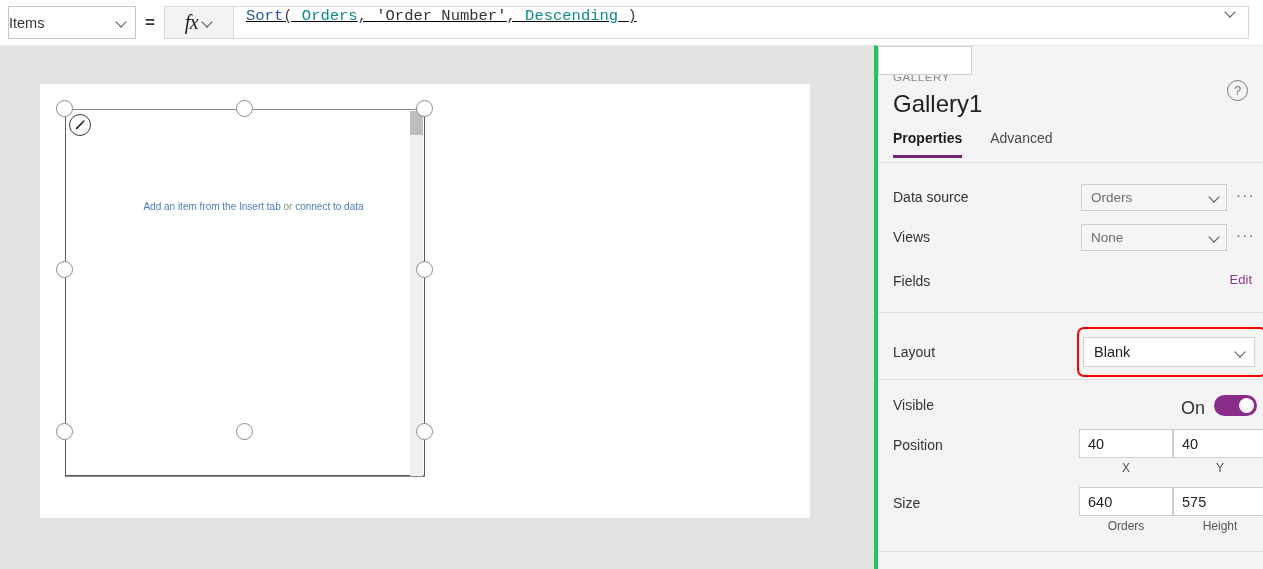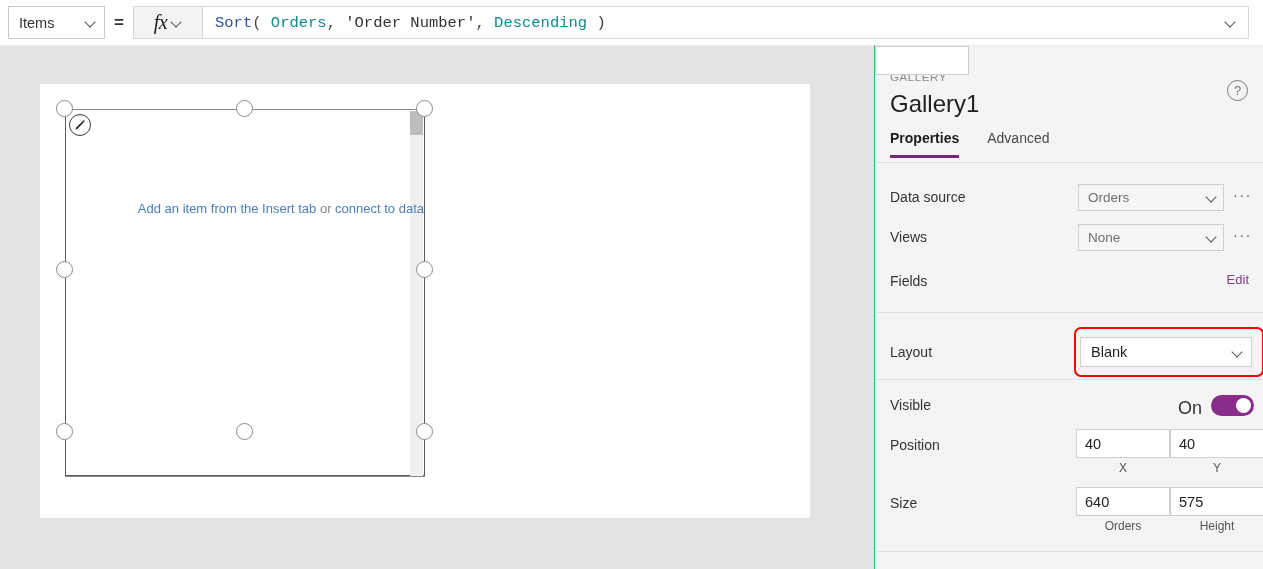--- a/index.html
+++ b/index.html
@@ -12,25 +12,25 @@
 
   
   .formula-bar {
     position: absolute; left: 0; top: 0;
     width: 1263px; height: 45px;
     background: #ffffff;
     display: flex; align-items: center;
   }
   .prop-select {
     margin-left: 8px;
-    width: 97px; height: 33px;
+    width: 128px; height: 33px;
     border: 1px solid #c8c8c8;
     background: #ffffff;
     display: flex; align-items: center;
-    padding: 0 8px 0 10px;
+    padding: 0 8px 0 0;
     cursor: pointer;
   }
   .prop-select-label {
     flex: 1;
     font-size: 14.5px;
     color: #333333;
   }
   .chev {
     width: 11px; height: 11px;
     position: relative;
@@ -67,23 +67,24 @@
     color: #1a1a1a;
     letter-spacing: -0.5px;
   }
   .formula-input-wrap {
     flex: 1;
     height: 33px;
     margin-right: 14px;
     border: 1px solid #d8d8d8;
     border-left: none;
     background: #ffffff;
-    display: flex; align-items: center;
+    display: flex; align-items: flex-start;
     padding: 0 6px 0 12px;
     cursor: text;
+    text-decoration: underline;
   }
   .formula-text {
     flex: 1;
     font-family: "Liberation Mono", monospace;
     font-size: 15.5px;
     white-space: pre;
     letter-spacing: 0px;
   }
   .tok-fn    { color: #2b5797; }
   .tok-src   { color: #0d8a8a; }
@@ -110,22 +111,22 @@
     position: absolute;
     left: 65px; top: 63px;
     width: 360px; height: 367px;
     border: 1px solid #5b5b5b;
     background: transparent;
   }
   .gallery-placeholder {
     position: absolute;
     left: 17px; right: 0;
     top: 91px;
-    text-align: right;
-    font-size: 13px;
+    text-align: center;
+    font-size: 10px;
     white-space: nowrap;
   }
   .ph-link { color: #4a7ebb; cursor: pointer; }
   .ph-sep  { color: #888888; }
 
   
   .gal-scroll {
     position: absolute;
     right: 1px; top: 1px;
     width: 13px; height: 365px;
@@ -167,21 +168,21 @@
     display: flex; align-items: center; justify-content: center;
     cursor: pointer;
   }
 
   
   .panel {
     position: absolute;
     right: 0; top: 45px;
     width: 389px; height: 524px;
     background: #f4f4f4;
-    border-left: 1px solid #22c55e;
+    border-left: 4px solid #22c55e;
     border-top: 1px solid #e8e8e8;
     overflow: hidden;
   }
   .panel-kicker {
     position: absolute; left: 15px; top: 25px;
     font-size: 11.5px;
     letter-spacing: 0.6px;
     color: #8a8a8a;
   }
   .panel-title {

